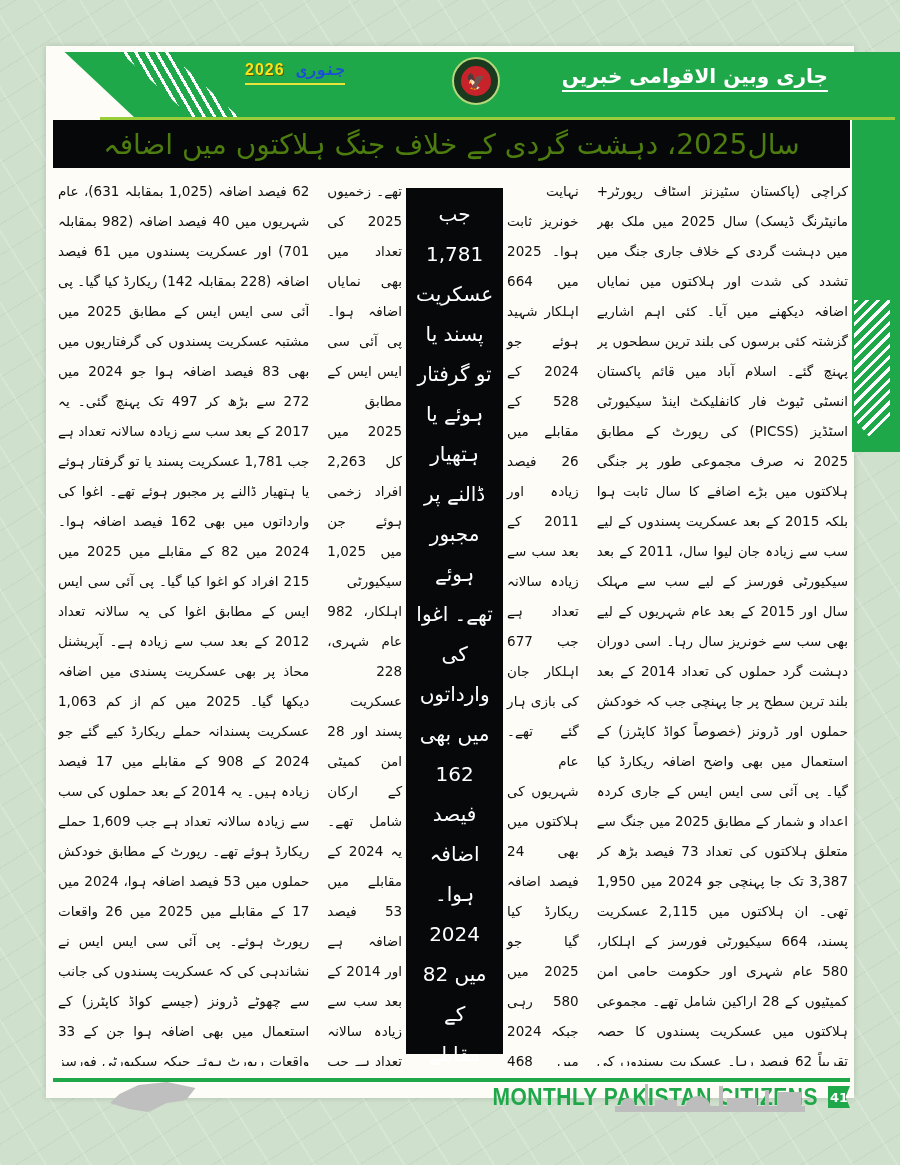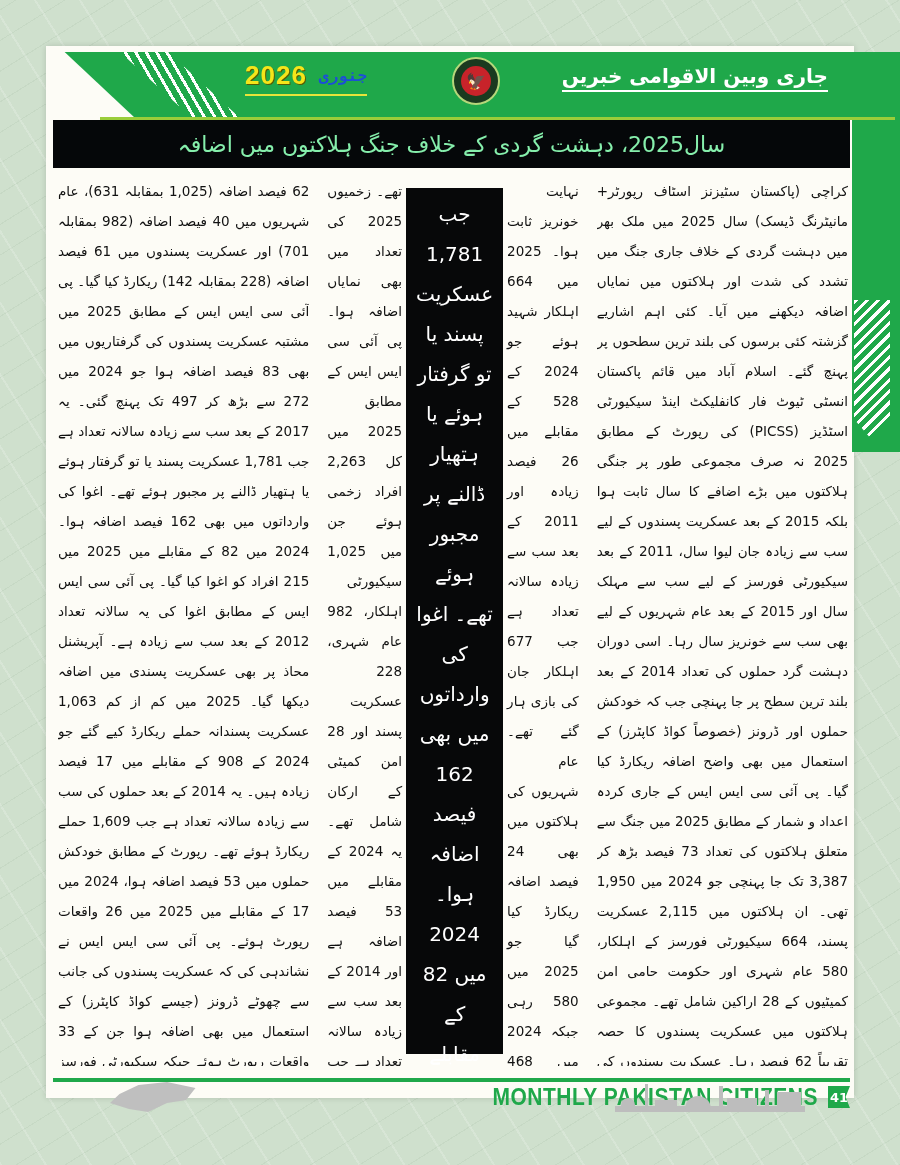--- a/index.html
+++ b/index.html
@@ -19,31 +19,31 @@
     clip-path:polygon(0 0,100% 0,100% 85%,50% 100%,0 85%);}
   .header-stripes{position:absolute;left:120px;top:52px;width:120px;height:66px;
     background:repeating-linear-gradient(60deg,#fff 0 3px,#1fa84a 3px 9px);
     clip-path:polygon(0 0,40% 0,100% 100%,60% 100%);}
   .header-left-cut{position:absolute;left:55px;top:52px;width:80px;height:66px;
     background:#fdfcf6;clip-path:polygon(0 0,12% 0,100% 100%,0 100%);}
   .lime-line{position:absolute;left:100px;top:117px;width:795px;height:3px;background:#9acd3a;}
   .date-wrap{position:absolute;left:245px;top:60px;display:flex;align-items:center;gap:12px;
     border-bottom:2px solid #e8e43a;padding-bottom:3px;direction:rtl;}
   .date-month{color:#1d4ed8;font-weight:bold;font-size:16px;font-family:Liberation Mono, monospace;}
-  .date-year{color:#f5e51a;font-weight:bold;font-size:26px;font-family:"Liberation Sans",sans-serif;
+  .date-year{color:#f5e51a;font-weight:bold;font-size:16px;font-family:"Liberation Sans",sans-serif;
     letter-spacing:1px;text-shadow:1px 1px 0 #5a5a00;}
   .logo{position:absolute;left:452px;top:57px;width:44px;height:44px;border-radius:50%;
     background:#1a3a1f;border:2px solid #b6d77a;display:flex;align-items:center;justify-content:center;}
   .logo-inner{width:30px;height:30px;border-radius:50%;background:#c8232a;display:flex;align-items:center;justify-content:center;
     color:#fff;font-size:16px;}
   .section-label{position:absolute;right:72px;top:64px;color:#fff;font-size:20px;font-weight:bold;
     border-bottom:2px solid #fff;padding-bottom:2px;direction:rtl;}
   .title-bar{position:absolute;left:53px;top:120px;width:797px;height:48px;background:#050709;
     display:flex;align-items:center;justify-content:center;}
-  .title-text{color:#86efac;font-size:22px;direction:rtl;font-family:"DejaVu Sans",sans-serif;}
+  .title-text{color:#4d7c0f;font-size:28px;direction:rtl;font-family:"DejaVu Sans",sans-serif;}
   .columns{position:absolute;left:58px;top:176px;width:790px;height:890px;display:flex;flex-direction:row-reverse;gap:18px;}
   .col{flex:1;direction:rtl;text-align:justify;font-size:13.5px;line-height:30px;color:#111;
     font-family:"DejaVu Sans",sans-serif;overflow:hidden;}
   .col p{margin:0;}
   .mid-col{display:flex;flex-direction:row;}
   .pull-quote{background:#070809;color:#fff;margin:12px 4px;padding:6px 10px;
     font-size:20px;line-height:40px;text-align:center;direction:rtl;}
   .footer-line{position:absolute;left:53px;top:1078px;width:797px;height:4px;background:#1fa84a;}
   .footer{position:absolute;left:53px;top:1082px;width:797px;height:30px;display:flex;align-items:center;justify-content:flex-end;gap:10px;}
   .footer-title{color:#1fa84a;font-weight:bold;font-size:21px;font-family:"Liberation Sans",sans-serif;

